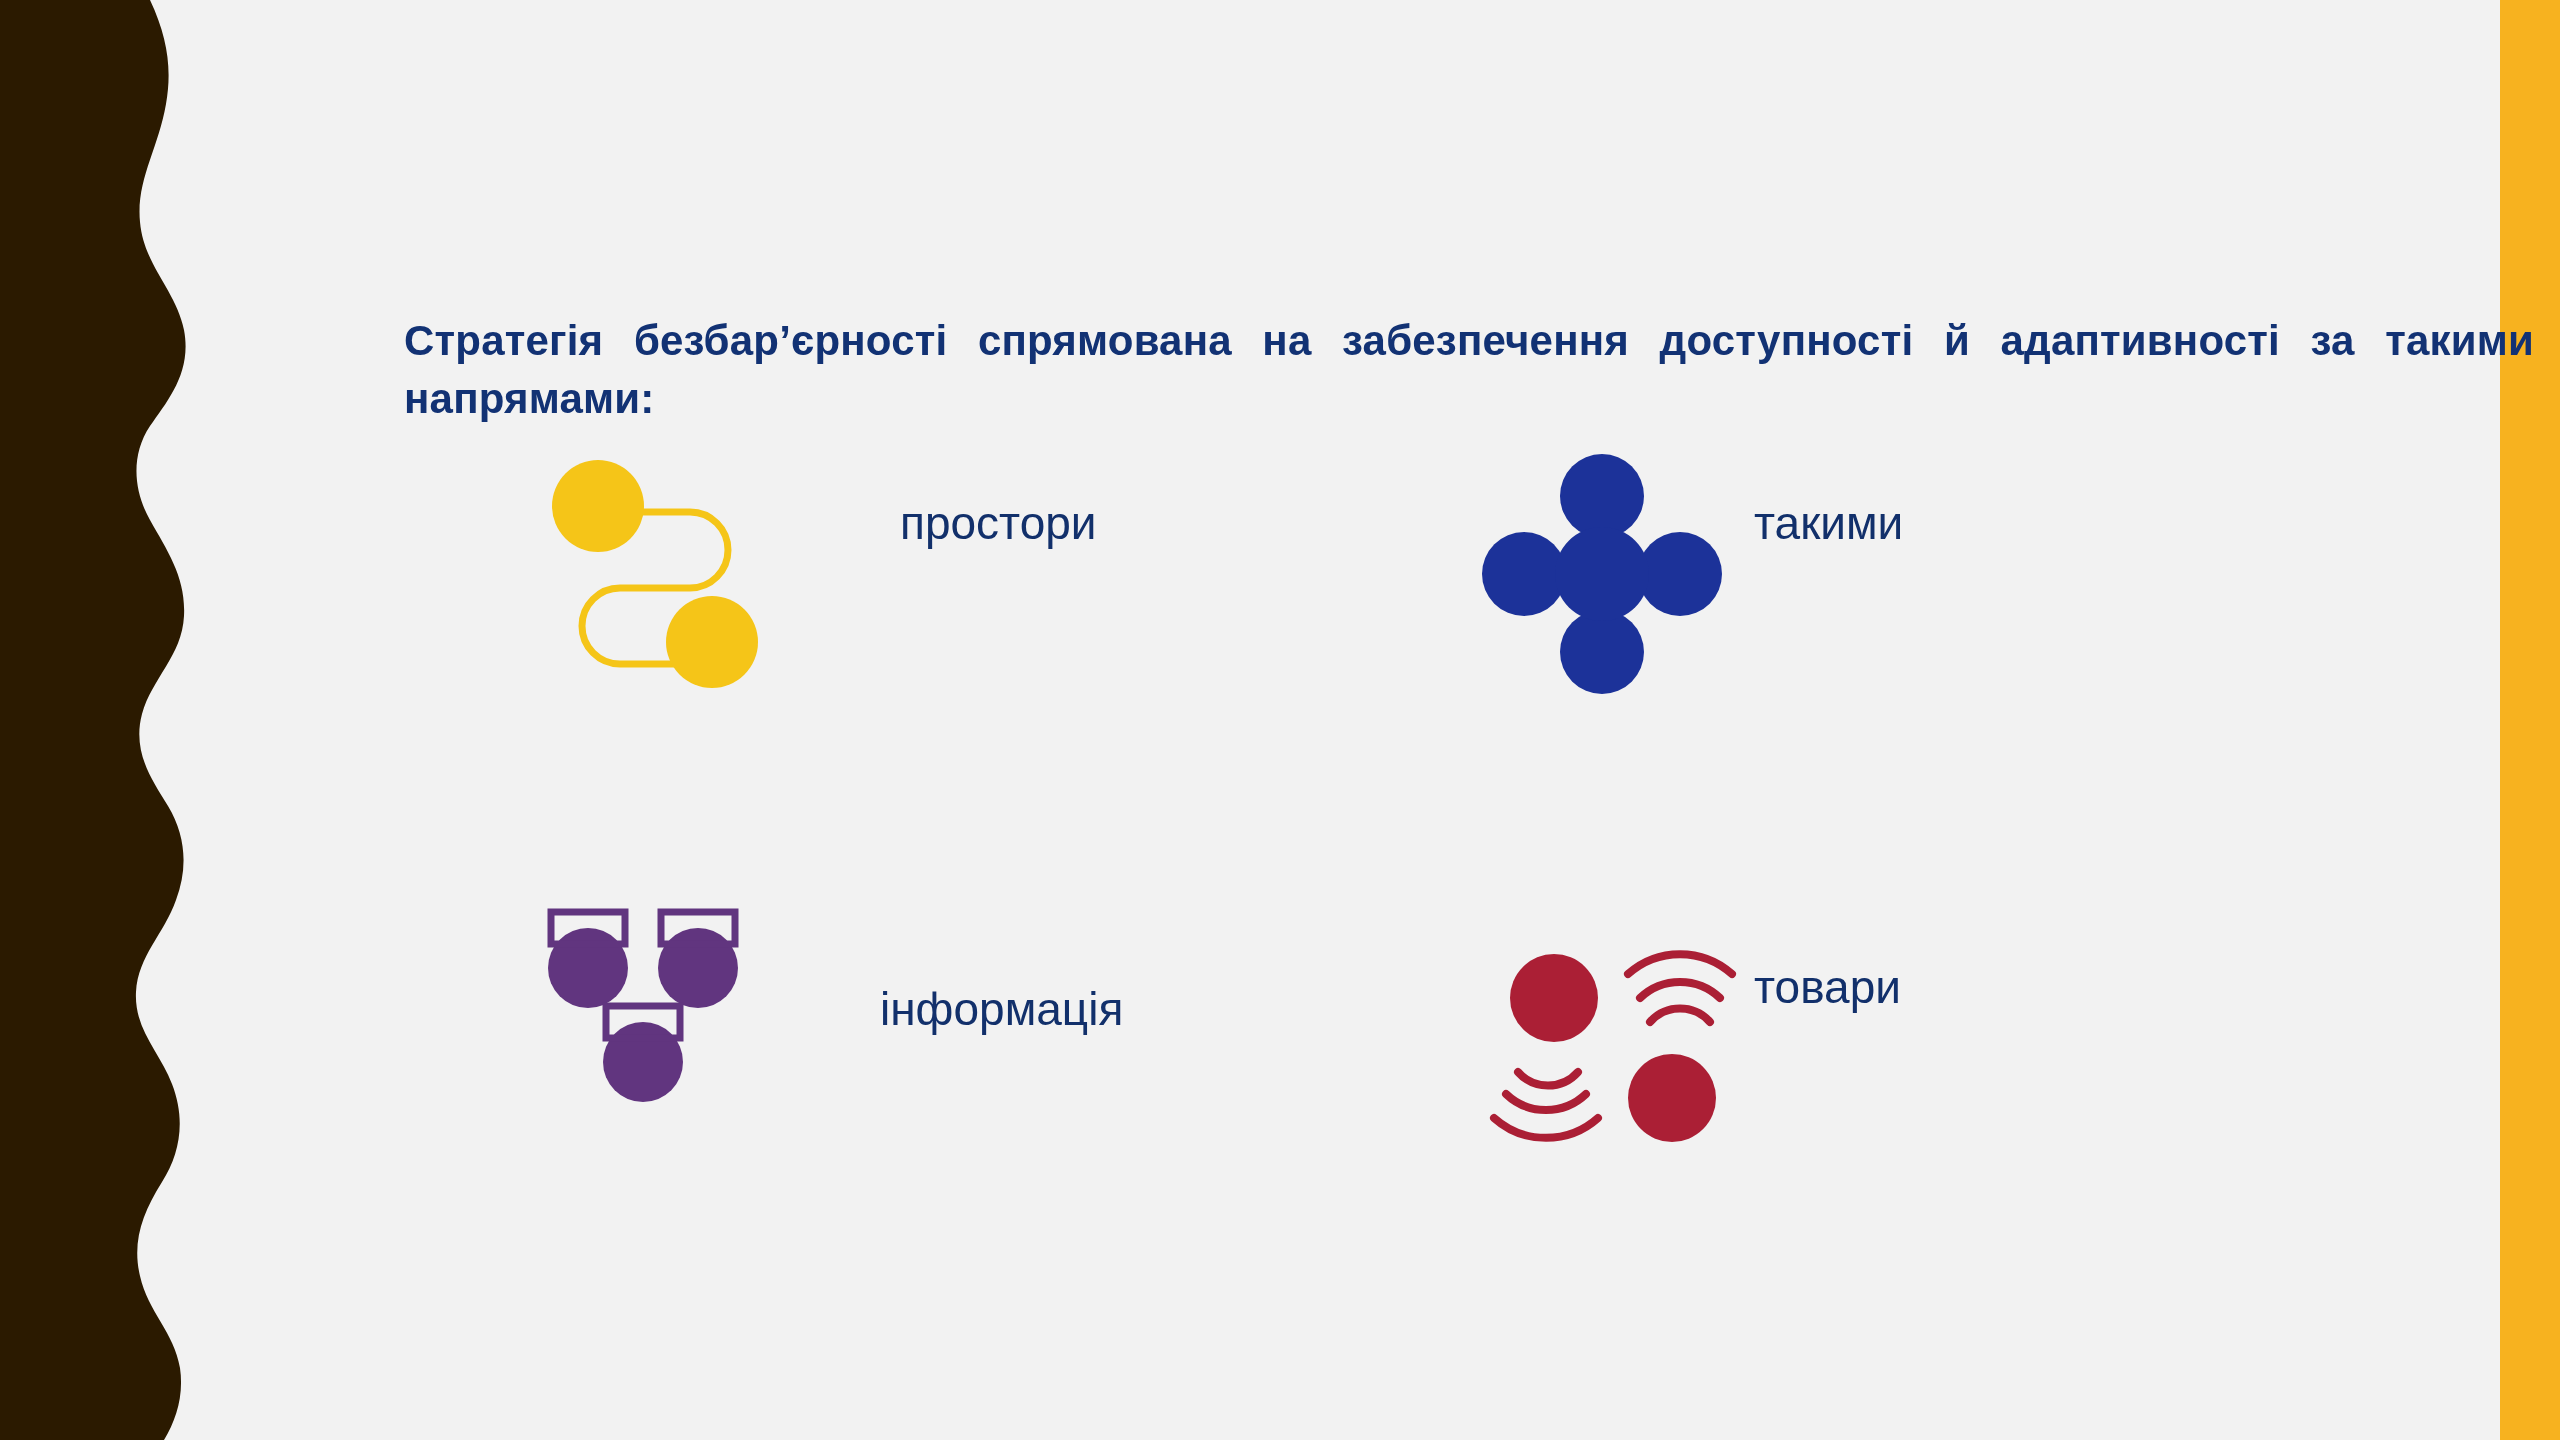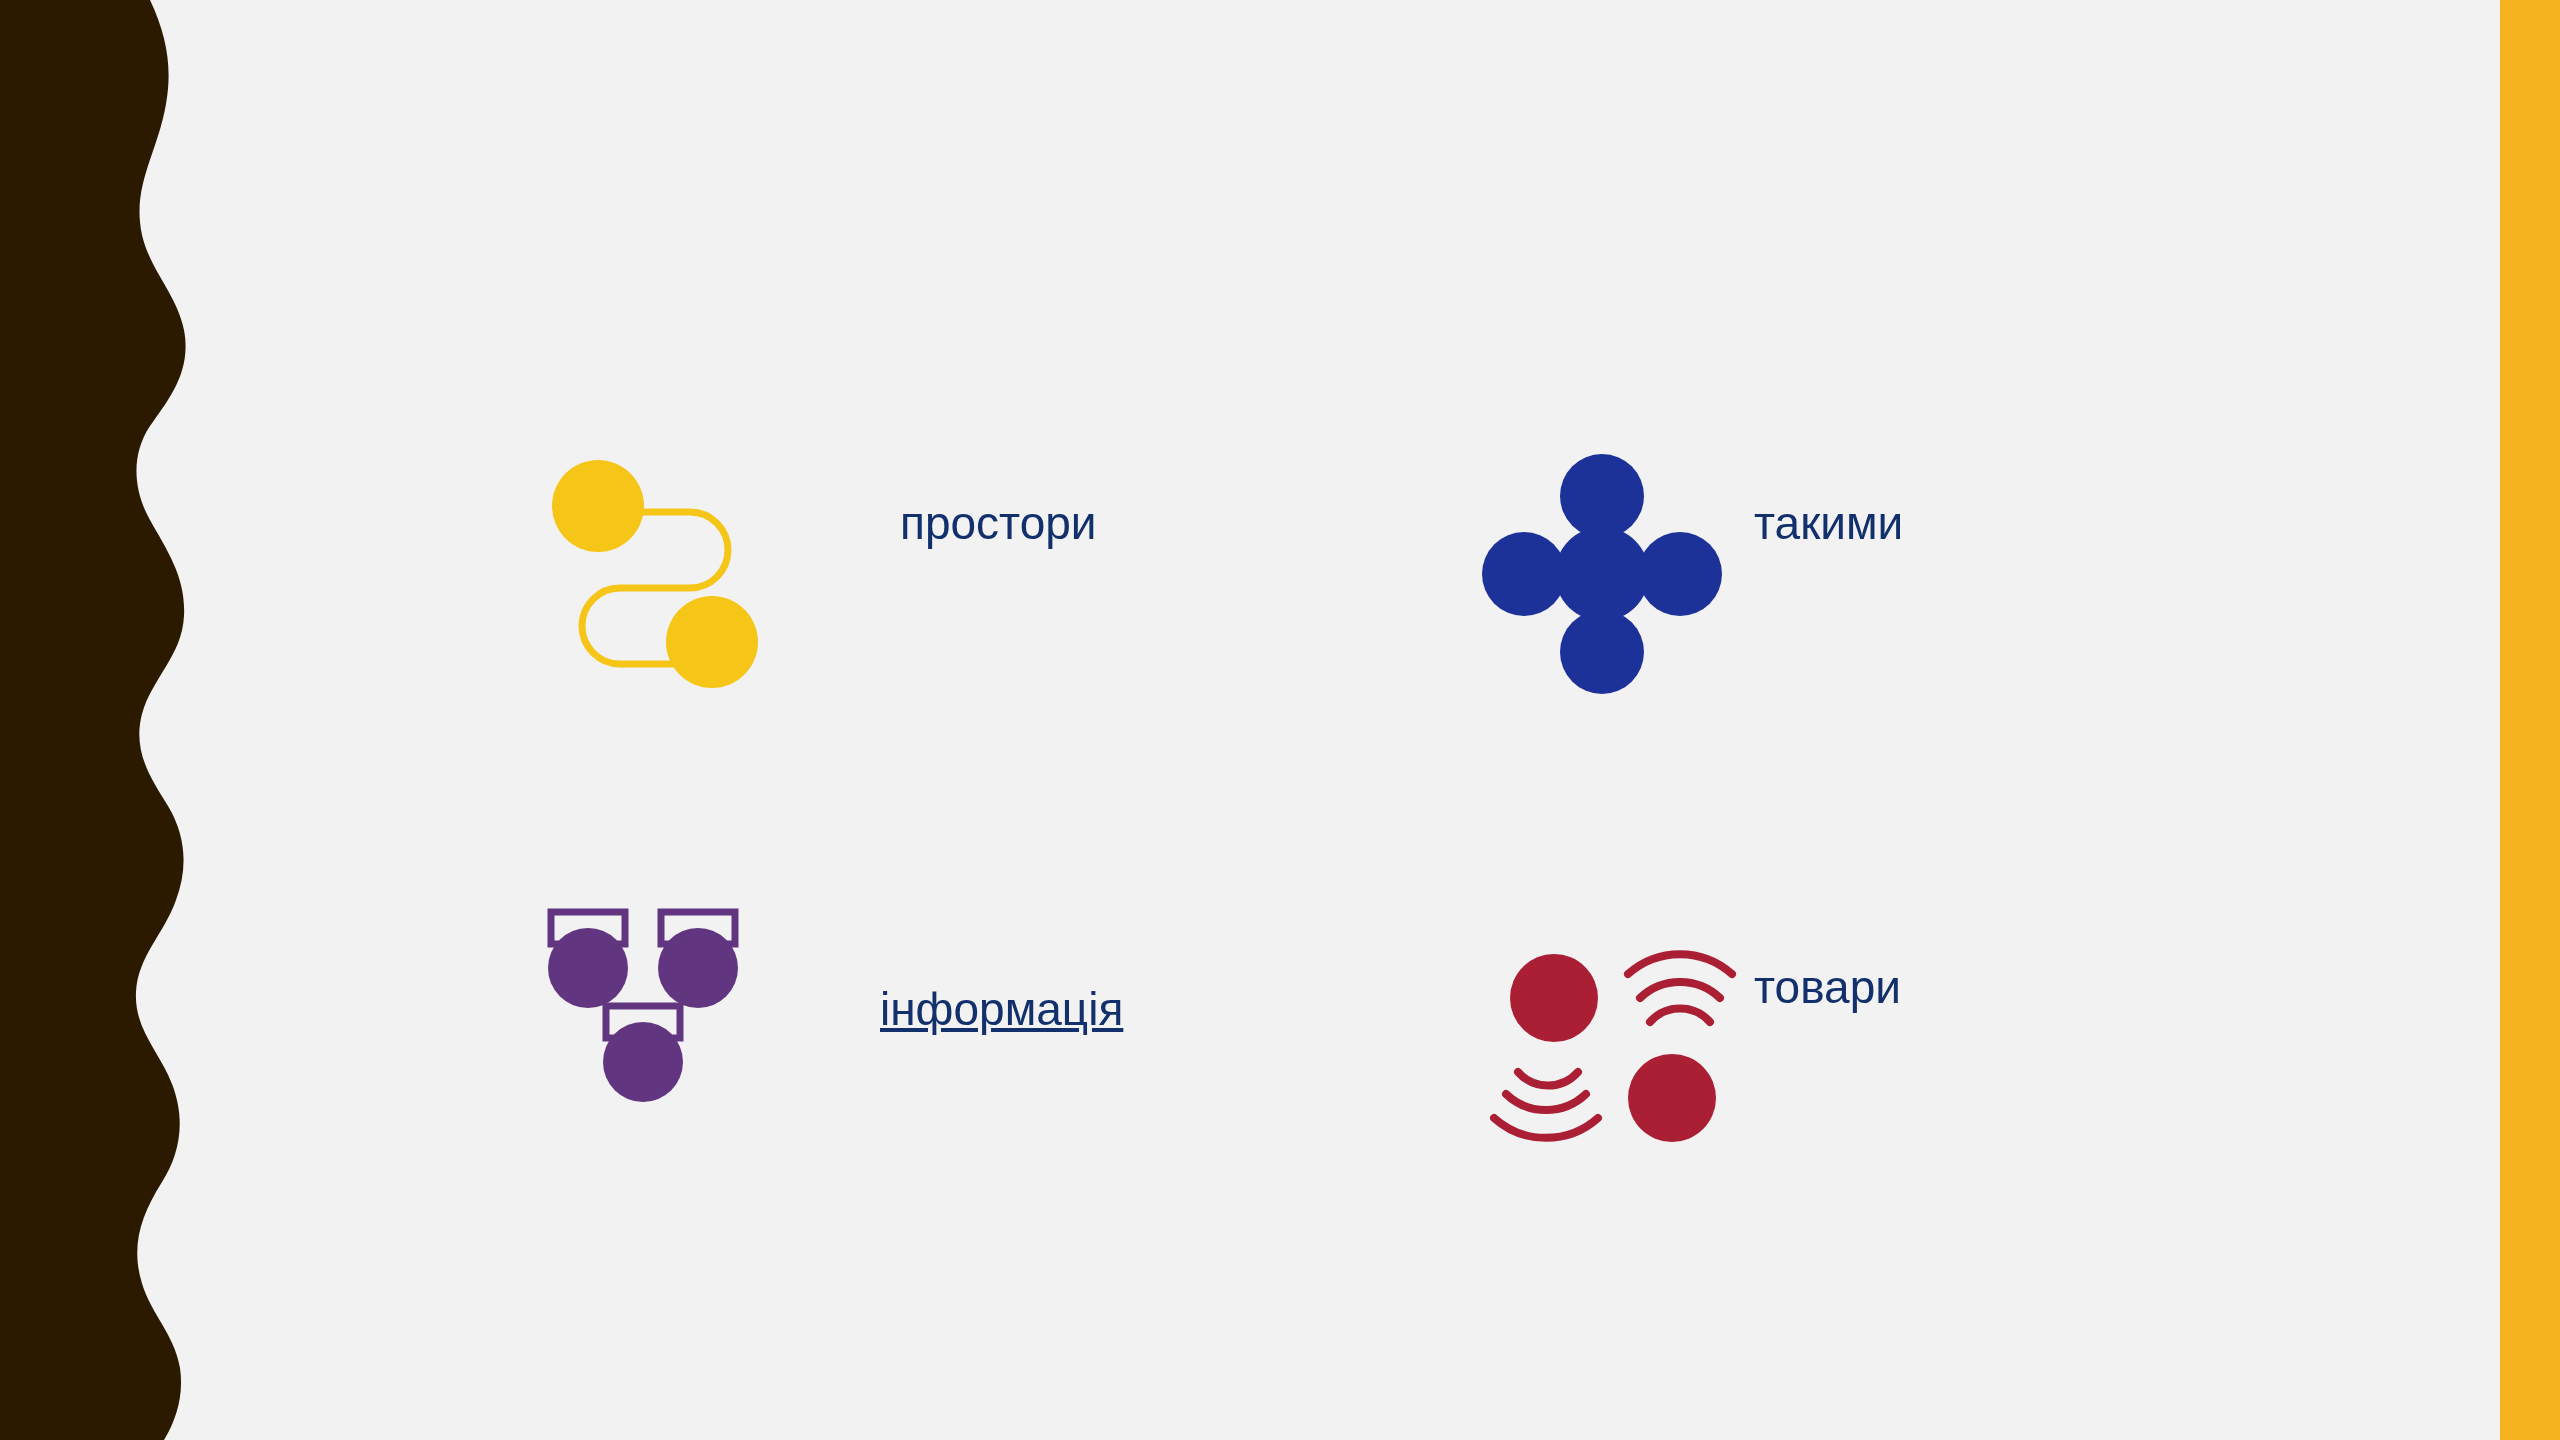--- a/index.html
+++ b/index.html
@@ -95,21 +95,21 @@
   }
 
   
   #cell-spaces      { left: 540px;  top: 452px;  }
   #cell-spaces .cell-label   { left: 360px; top: 48px; text-align: center; }
 
   #cell-services    { left: 1492px; top: 452px;  }
   #cell-services .cell-label { left: 262px; top: 48px; }
 
   #cell-information { left: 540px;  top: 900px;  }
-  #cell-information .cell-label { left: 340px; top: 86px; text-decoration: underline; }
+  #cell-information .cell-label { left: 340px; top: 86px; }
 
   #cell-goods       { left: 1492px; top: 940px;  }
   #cell-goods .cell-label    { left: 262px; top: 24px; }
 
   svg { overflow: visible; }
 </style>
 </head>
 <body>
 
 <div id="slide">
@@ -132,20 +132,23 @@
                C142,1214 132,1242 140,1276
                C148,1312 174,1332 180,1368
                C184,1396 176,1420 164,1440
                L0,1440 Z" fill="#2b1a00"></path>
     </svg>
   </div>
 
   <div class="right-bar" style="background:#f7b21f;"></div>
 
 
+  <div class="intro">
+    <span>Стратегія безбар’єрності спрямована на забезпечення доступності й адаптивності за такими напрямами:</span>
+  </div>
 
   <div class="cell" id="cell-spaces">
     <div class="icon-wrap">
       <svg width="230" height="190" viewBox="0 0 230 190" aria-hidden="true">
         <path d="M62,60 H150 a38,38 0 0 1 0,76 H80 a38,38 0 0 0 0,76 H168" fill="none" stroke="#f5c518" stroke-width="7" stroke-linecap="round" stroke-linejoin="round"></path>
         <circle cx="58" cy="54" r="46" fill="#f5c518"></circle>
         <circle cx="172" cy="190" r="46" fill="#f5c518"></circle>
       </svg>
     </div>
     <div class="cell-label">простори</div>

